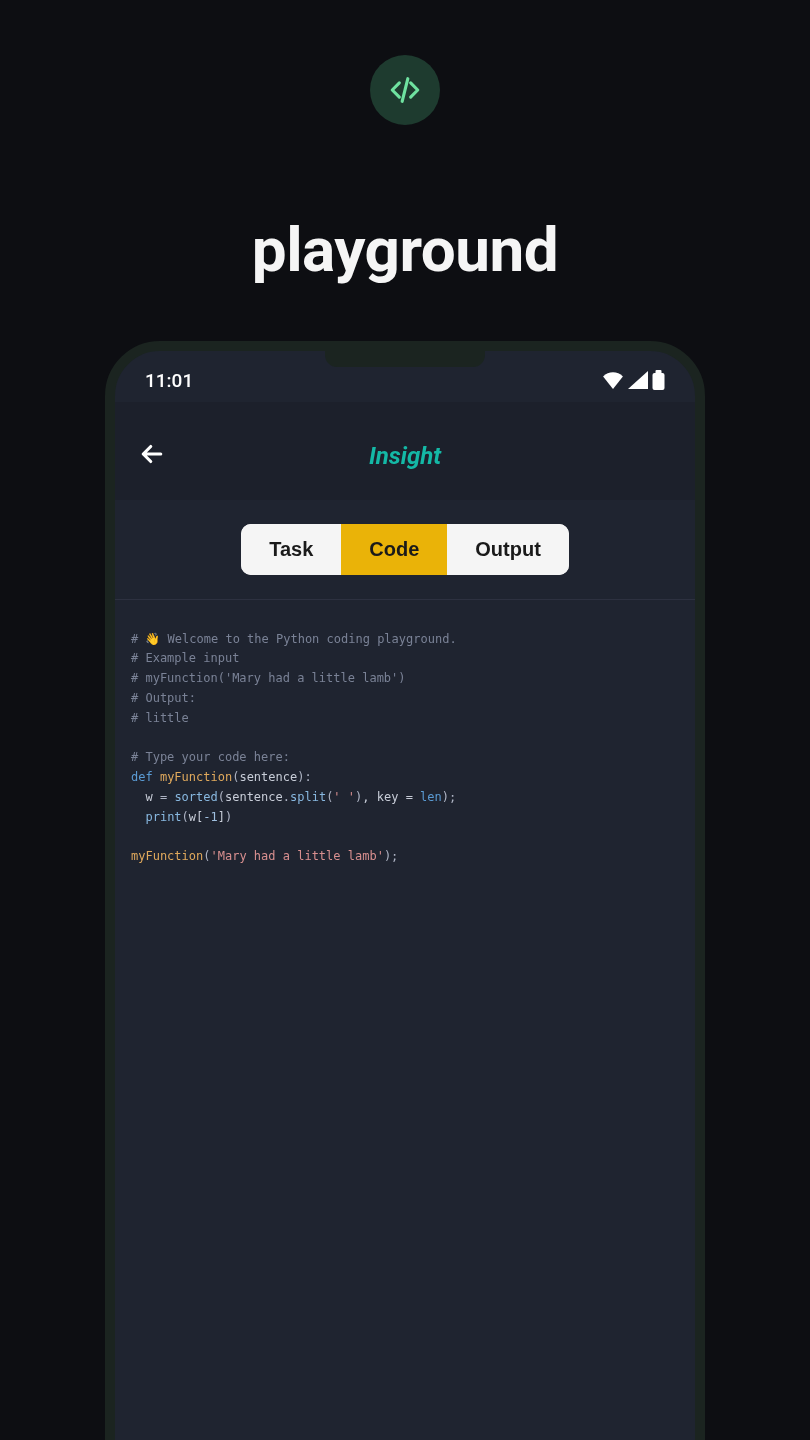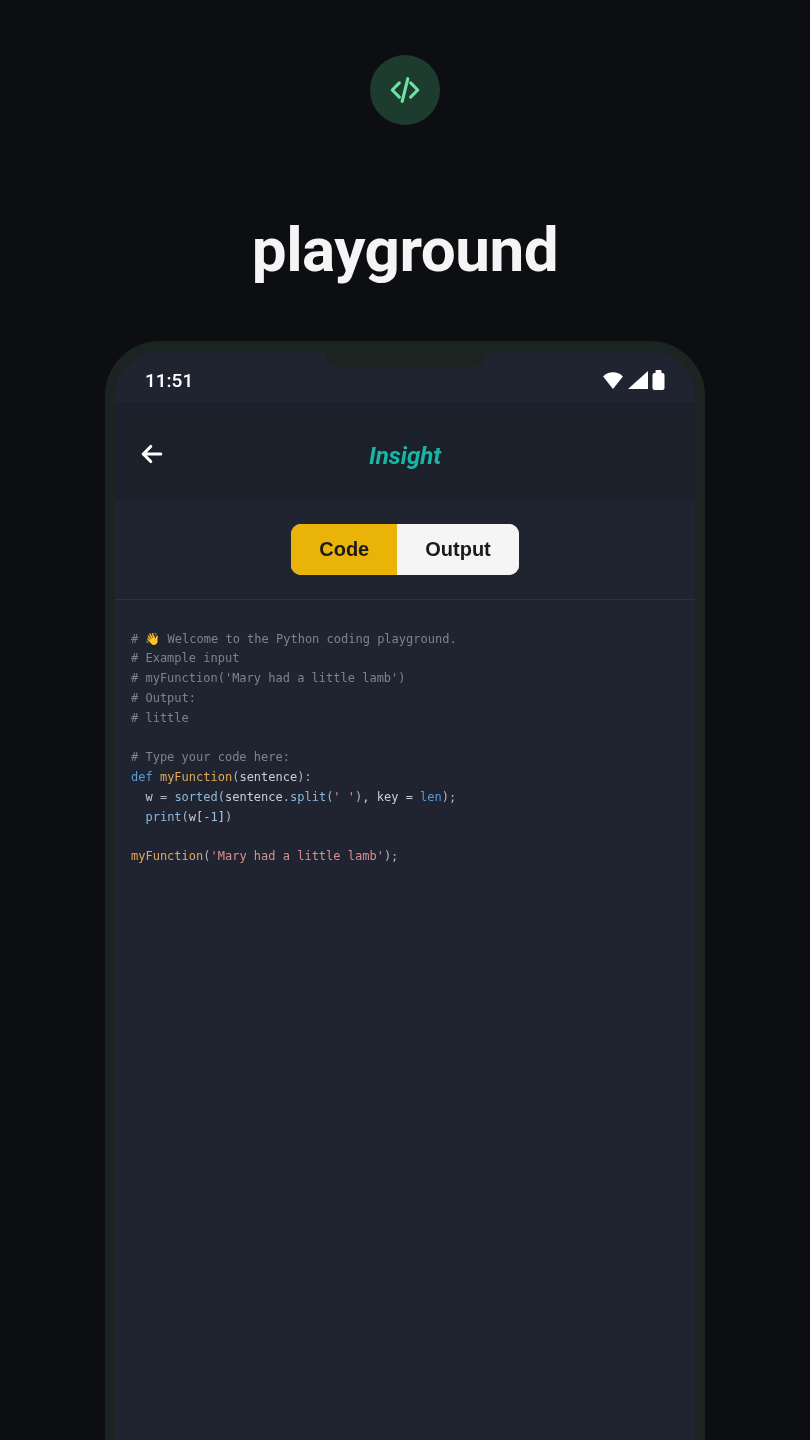--- a/index.html
+++ b/index.html
@@ -141,21 +141,21 @@
     </svg>
   </div>
   <h1 class="title">
     <br><span>playground</span>
   </h1>
 
   <div class="phone-frame">
     <div class="phone-notch"></div>
 
     <div class="status-bar">
-      <span>11:51</span>
+      <span>11:01</span>
       <div class="status-icons">
         <svg width="22" height="18" viewBox="0 0 24 20">
             <path d="M12 20L1 6C7 0 17 0 23 6z"></path>
           </svg>
         <svg width="20" height="18" viewBox="0 0 20 18">
             <path d="M0 18L20 18 20 0z"></path>
           </svg>
         <svg width="13" height="20" viewBox="0 0 12 20">
             <rect x="0" y="3" width="12" height="17" rx="2"></rect>
             <rect x="3" y="0" width="6" height="4" rx="1"></rect>
@@ -167,20 +167,21 @@
       <div class="back-arrow">
         <svg viewBox="0 0 24 24" fill="none" stroke-width="2.5" stroke-linecap="round" stroke-linejoin="round">
             <path d="M19 12H5M11 18l-6-6 6-6"></path>
           </svg>
       </div>
       <div class="header-title">Insight</div>
     </div>
 
     <div class="tab-section">
       <div class="tab-container">
+        <button class="tab">Task</button>
         <button class="tab active">Code</button>
         <button class="tab">Output</button>
       </div>
     </div>
 
     <div class="code-area"><span class="tok-comment"># 👋 Welcome to the Python coding playground.</span>
 <span class="tok-comment"># Example input</span>
 <span class="tok-comment"># myFunction('Mary had a little lamb')</span>
 <span class="tok-comment"># Output:</span>
 <span class="tok-comment"># little</span>

